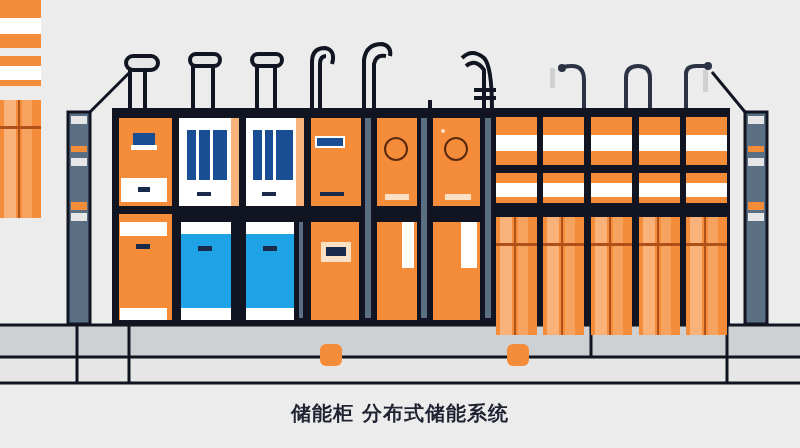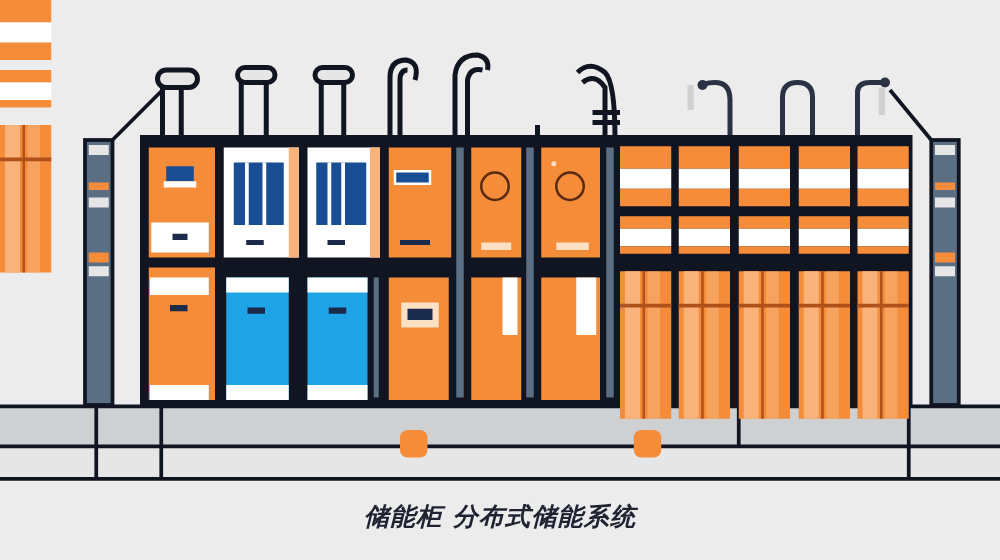--- a/index.html
+++ b/index.html
@@ -1,18 +1,18 @@
 <!DOCTYPE html>
 <html><head>
 <meta charset="utf-8">
 <style>
   html,body{margin:0;padding:0;}
   body{width:800px;height:448px;overflow:hidden;background:#ececec;font-family:"DejaVu Sans",sans-serif;position:relative;}
   .abs{position:absolute;}
-  .caption{position:absolute;left:0;width:800px;top:400px;text-align:center;font-size:20px;font-weight:bold;color:#1f2230;letter-spacing:1px;font-style:italic;}
+  .caption{position:absolute;left:0;width:800px;top:400px;text-align:center;font-size:20px;font-weight:bold;color:#1f2230;letter-spacing:1px;}
 </style>
 </head>
 <body>
 
 <svg class="abs" style="left:0;top:0" width="800" height="448" viewBox="0 0 800 448">
   <rect width="800" height="448" fill="#ececec"></rect>
 
   <g>
     <rect x="0" y="325" width="800" height="32" fill="#cfd0d2"></rect>
     <rect x="0" y="357" width="800" height="26" fill="#e6e6e7"></rect>

